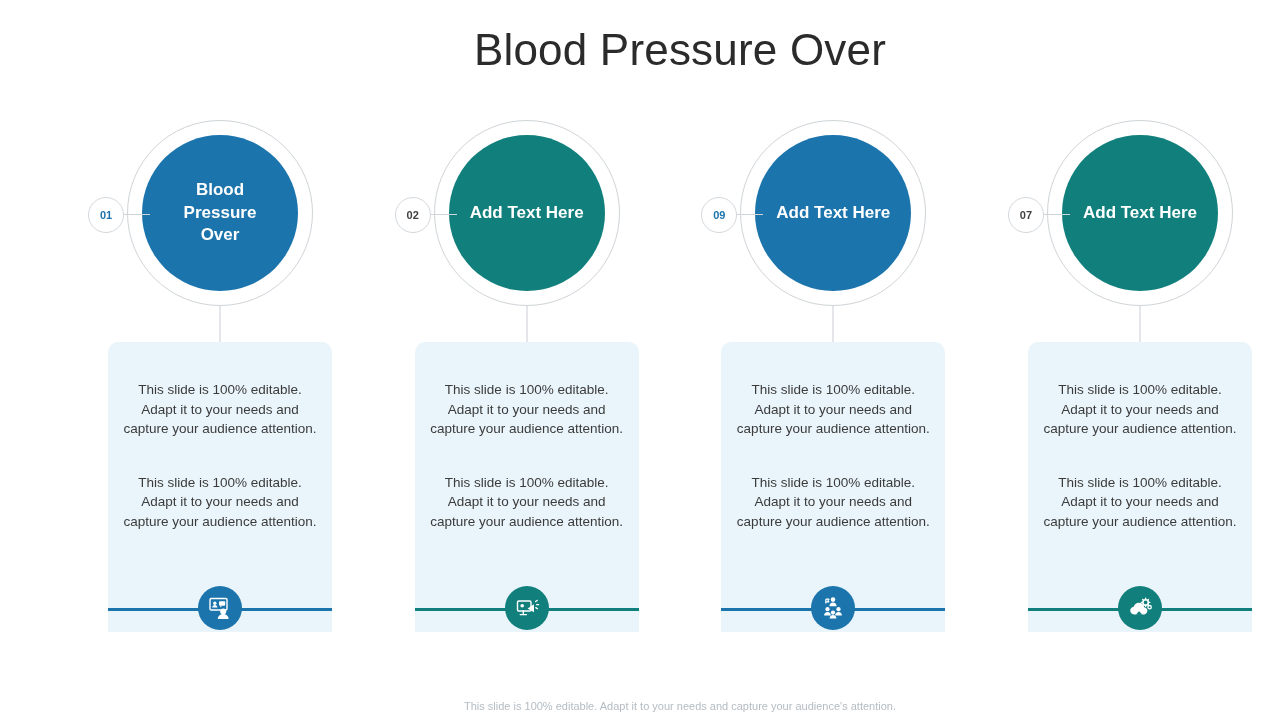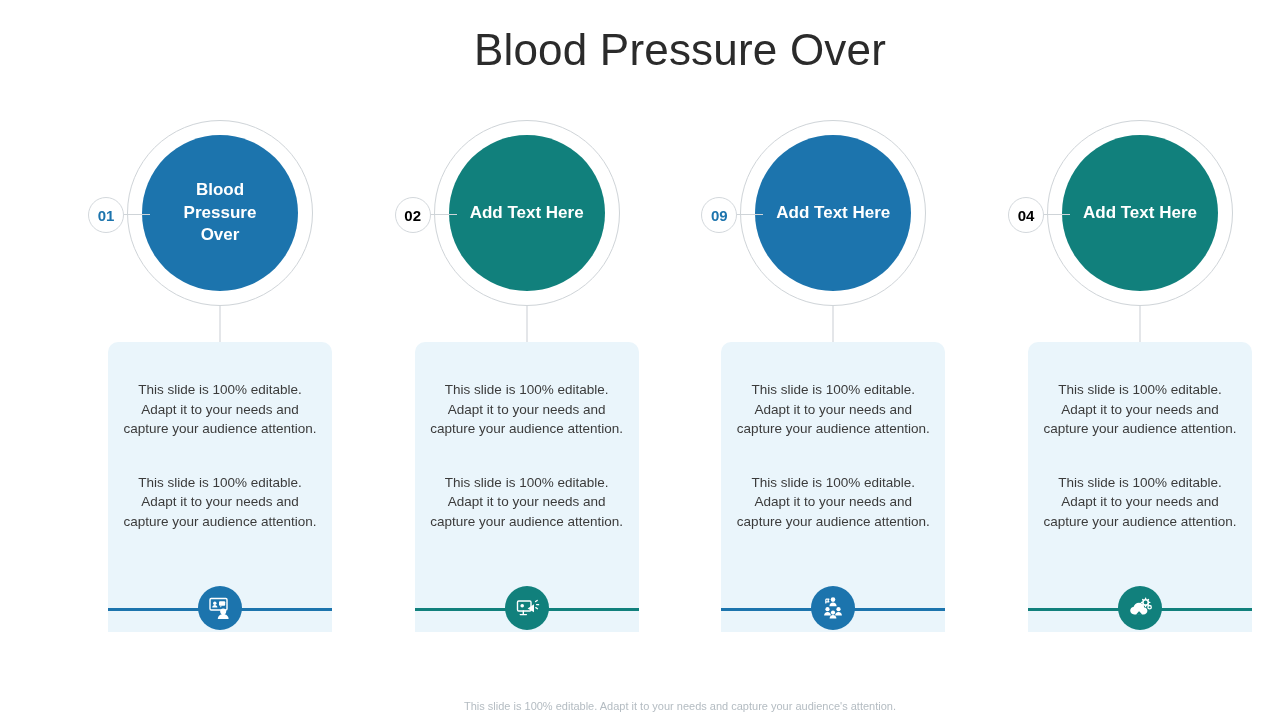--- a/index.html
+++ b/index.html
@@ -103,25 +103,25 @@
     top: 77px;
     left: 8px;
     width: 36px;
     height: 36px;
     border-radius: 50%;
     border: 1px solid #d3d8dc;
     background: #ffffff;
     display: flex;
     align-items: center;
     justify-content: center;
-    font-size: 15px;
+    font-size: 11px;
     font-weight: bold;
   }
   .num-badge.blue { color: #1c74ad; }
-  .num-badge.teal { color: #000000; }
+  .num-badge.teal { color: #404040; }
 
   
   .badge-connector {
     position: absolute;
     top: 94px;
     left: 44px;
     width: 26px;
     height: 1px;
     background: #cfd4d8;
   }
@@ -319,21 +319,21 @@
     </div>
 
     <div class="column">
       <div class="circle-cluster">
         <div class="outer-ring"></div>
         <div class="main-circle teal">
           <span>Add Text Here</span>
         </div>
         <div class="badge-connector"></div>
         <div class="num-badge teal">
-          <span>04</span>
+          <span>07</span>
         </div>
         <div class="vert-connector"></div>
       </div>
 
       <div class="text-card">
         <div class="card-para">This slide is 100% editable. Adapt it to your needs and capture your audience attention.</div>
         <div class="card-para">This slide is 100% editable. Adapt it to your needs and capture your audience attention.</div>
 
         <div class="card-footer">
           <div class="footer-rule teal"></div>

